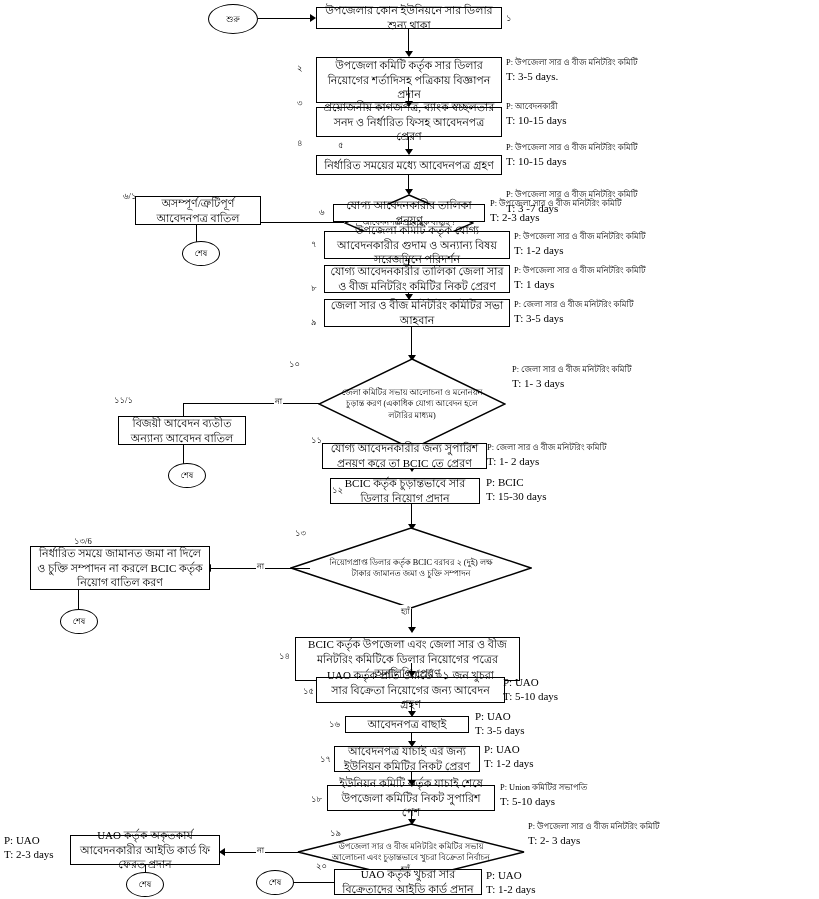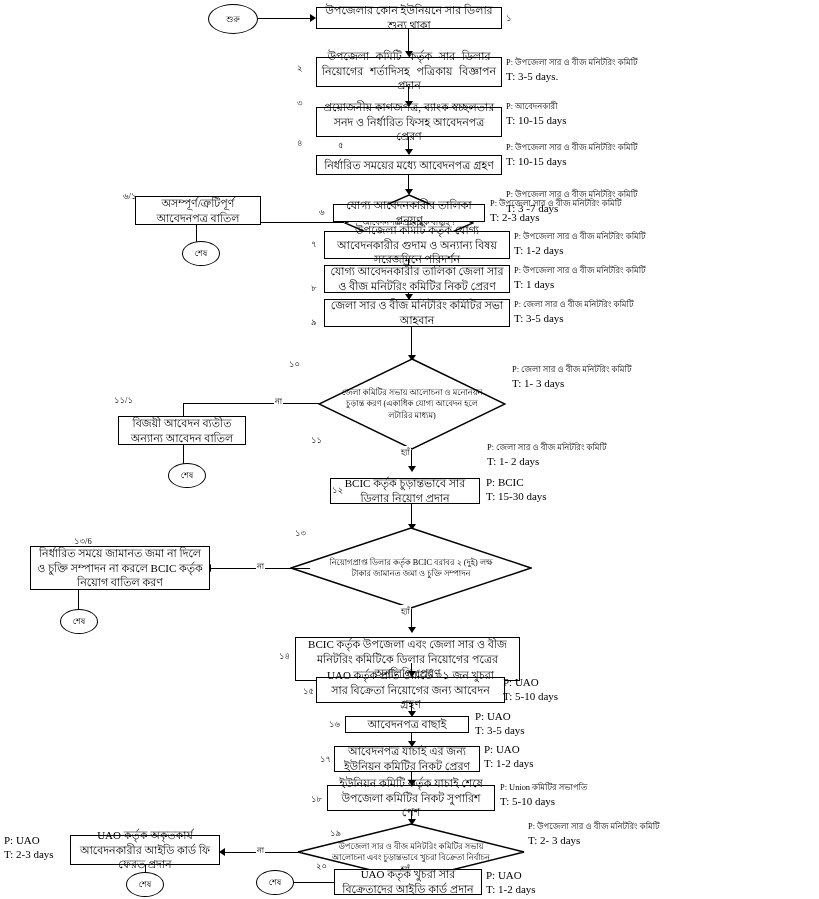--- a/index.html
+++ b/index.html
@@ -98,21 +98,21 @@
   <div class="ln lnh" style="left:258px;top:18px;width:52px;"></div>
   <div class="arw arw-r" style="left:310px;top:14px;"></div>
 
   <div class="node proc" style="left:316px;top:7px;width:186px;height:22px;">
     <span>উপজেলার কোন ইউনিয়নে সার ডিলার শুন্য থাকা</span>
   </div>
   <div class="stepno" style="left:506px;top:12px;">১</div>
   <div class="ln lnv" style="left:408px;top:29px;height:23px;"></div>
   <div class="arw arw-d" style="left:405px;top:51px;"></div>
 
-  <div class="node proc" style="left:316px;top:57px;width:186px;height:30px;font-family:Liberation Mono, monospace;">
+  <div class="node proc" style="left:316px;top:57px;width:186px;height:46px;">
     <span>উপজেলা কমিটি কর্তৃক সার ডিলার নিয়োগের শর্তাদিসহ পত্রিকায় বিজ্ঞাপন প্রদান</span>
   </div>
   <div class="stepno" style="left:297px;top:62px;">২</div>
   <div class="ann" style="left:506px;top:58px;">
     <div class="pline">P: উপজেলা সার ও বীজ মনিটরিং কমিটি</div>
     <div class="tline">T: 3-5 days.</div>
   </div>
   <div class="ln lnv" style="left:408px;top:87px;height:16px;"></div>
   <div class="arw arw-d" style="left:405px;top:101px;"></div>
 
@@ -235,20 +235,23 @@
   <div class="node proc" style="left:118px;top:416px;width:128px;height:29px;">
     <span>বিজয়ী আবেদন ব্যতীত অন্যান্য আবেদন বাতিল</span>
   </div>
   <div class="stepno" style="left:114px;top:394px;">১১/১</div>
   <div class="ln lnv" style="left:183px;top:445px;height:22px;"></div>
   <div class="arw arw-d" style="left:180px;top:464px;"></div>
   <div class="node term" style="left:168px;top:463px;width:38px;height:25px;">
     <span>শেষ</span>
   </div>
 
+  <div class="node proc" style="left:322px;top:443px;width:165px;height:26px;">
+    <span>যোগ্য আবেদনকারীর জন্য সুপারিশ প্রনয়ণ করে তা BCIC তে প্রেরণ</span>
+  </div>
   <div class="stepno" style="left:311px;top:434px;">১১</div>
   <div class="ann" style="left:487px;top:443px;">
     <div class="pline">P: জেলা সার ও বীজ মনিটরিং  কমিটি</div>
     <div class="tline">T: 1- 2 days</div>
   </div>
 
   <div class="node proc" style="left:330px;top:478px;width:150px;height:26px;">
     <span>BCIC কর্তৃক চুড়ান্তভাবে সার ডিলার নিয়োগ প্রদান</span>
   </div>
   <div class="stepno" style="left:316px;top:484px;margin-left:16px;">১২</div>

